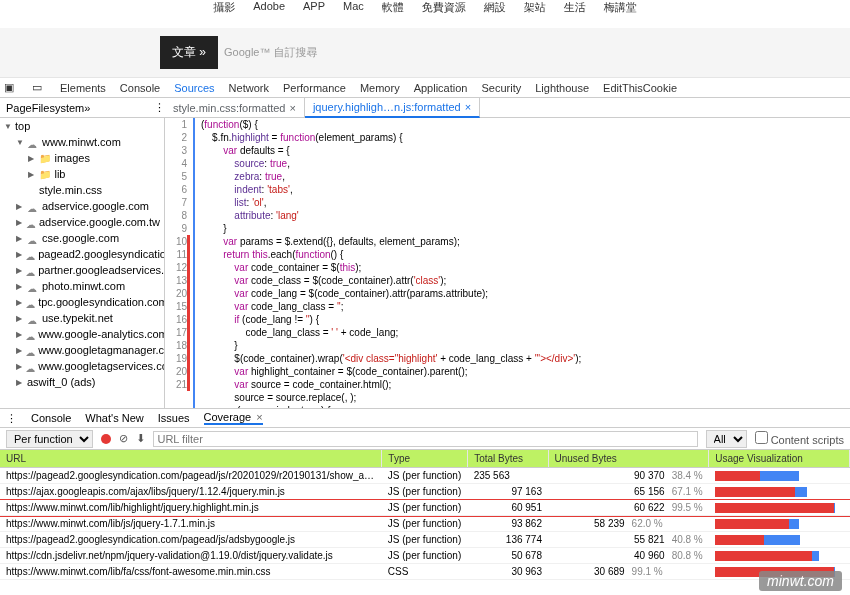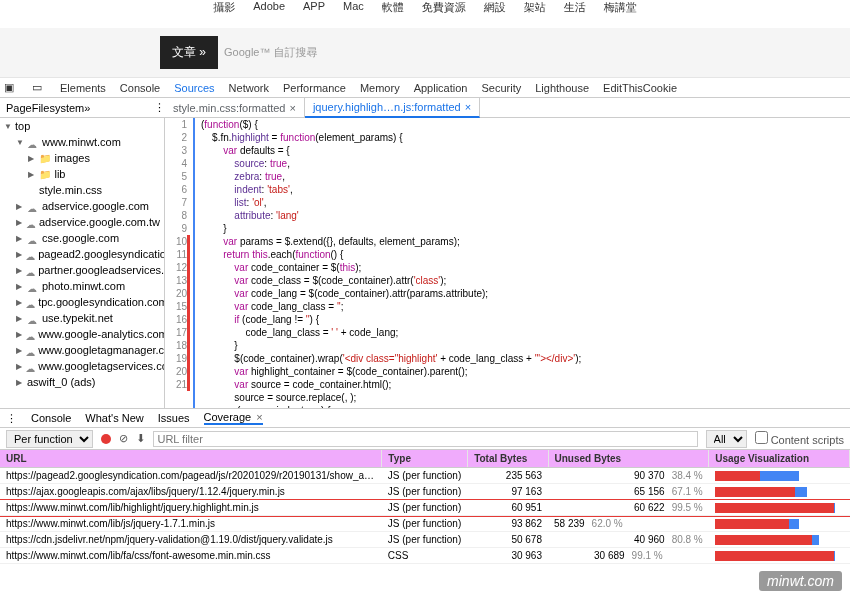--- a/index.html
+++ b/index.html
@@ -33,21 +33,21 @@
 .code-lines{padding-left:6px;line-height:13px;white-space:pre}
 .kw{color:#aa0d91}.str{color:#c41a16}.prop{color:#5b2e92}
 .status-line{padding:3px 8px;color:#666;border-top:1px solid #e5e5e5}
 .bottom-tabs{height:20px;border-top:1px solid #ccc;border-bottom:1px solid #ccc;display:flex;align-items:center;padding-left:6px;gap:14px;font-size:11px}
 .bottom-tabs .tab.active{border-bottom:2px solid #1a73e8}
 .bottom-tabs .close{margin-left:2px;color:#666}
 .coverage-toolbar{height:22px;display:flex;align-items:center;padding:0 6px;gap:8px;font-size:11px;border-bottom:1px solid #ccc;color:#555}
 .coverage-toolbar select,.coverage-toolbar input{font-size:11px;border:1px solid #ccc;padding:1px 3px}
 .record-dot{width:10px;height:10px;background:#e53935;border-radius:50%}
 .coverage-table{width:100%;border-collapse:collapse;font-size:10px}
-.coverage-table th{text-align:left;padding:3px 6px;border-bottom:1px solid #ccc;border-right:1px solid #e5e5e5;font-weight:bold;color:#333;background:#f0abfc}
+.coverage-table th{text-align:left;padding:3px 6px;border-bottom:1px solid #ccc;border-right:1px solid #e5e5e5;font-weight:normal;color:#333;background:#bef264}
 .coverage-table td{padding:2px 6px;border-bottom:1px solid #f0f0f0;white-space:nowrap;overflow:hidden}
 .coverage-table tr.highlighted{background:#fff;outline:1px solid #e53935}
 .viz-bar{height:10px;display:flex;width:120px}
 .viz-red{background:#e53935}
 .viz-blue{background:#4285f4}
 .pct{color:#888;margin-left:7px}
 .watermark{position:absolute;bottom:4px;right:8px;color:#fff;font-style:italic;font-size:14px;background:#888;padding:2px 8px;border-radius:3px;opacity:0.85}
 </style>
 </head>
 <body>
@@ -275,21 +275,21 @@
         <th style="width: 70px;">Type</th>
         <th style="width: 80px;">Total Bytes</th>
         <th style="width: 160px;">Unused Bytes</th>
         <th style="width: 140px;">Usage Visualization</th>
       </tr>
     </thead>
   <tbody>
       <tr>
         <td style="max-width:380px;text-overflow:ellipsis">https://pagead2.googlesyndication.com/pagead/js/r20201029/r20190131/show_ads_impl_fy2019.js</td>
         <td>JS (per function)</td>
-        <td style="text-align:right">235 563</td>
+        <td style="text-align:left">235 563</td>
         <td style="text-align:right">90 370<span class="pct">38.4 %</span></td>
         <td>
           <div class="viz-bar">
             <div class="viz-red" style="width:38%"></div>
             <div class="viz-blue" style="width:32%"></div>
           </div>
         </td>
       </tr>
       <tr>
         <td style="max-width:380px;text-overflow:ellipsis">https://ajax.googleapis.com/ajax/libs/jquery/1.12.4/jquery.min.js</td>
@@ -312,25 +312,37 @@
           <div class="viz-bar">
             <div class="viz-red" style="width:99%"></div>
             <div class="viz-blue" style="width:1%"></div>
           </div>
         </td>
       </tr>
       <tr>
         <td style="max-width:380px;text-overflow:ellipsis">https://www.minwt.com/lib/js/jquery-1.7.1.min.js</td>
         <td>JS (per function)</td>
         <td style="text-align:right">93 862</td>
-        <td style="text-align:left">58 239<span class="pct">62.0 %</span></td>
+        <td style="text-align:center">58 239<span class="pct">62.0 %</span></td>
         <td>
           <div class="viz-bar">
             <div class="viz-red" style="width:62%"></div>
             <div class="viz-blue" style="width:8%"></div>
+          </div>
+        </td>
+      </tr>
+      <tr>
+        <td style="max-width:380px;text-overflow:ellipsis">https://pagead2.googlesyndication.com/pagead/js/adsbygoogle.js</td>
+        <td>JS (per function)</td>
+        <td style="text-align:right">136 774</td>
+        <td style="text-align:right">55 821<span class="pct">40.8 %</span></td>
+        <td>
+          <div class="viz-bar">
+            <div class="viz-red" style="width:41%"></div>
+            <div class="viz-blue" style="width:30%"></div>
           </div>
         </td>
       </tr>
       <tr>
         <td style="max-width:380px;text-overflow:ellipsis">https://cdn.jsdelivr.net/npm/jquery-validation@1.19.0/dist/jquery.validate.js</td>
         <td>JS (per function)</td>
         <td style="text-align:right">50 678</td>
         <td style="text-align:right">40 960<span class="pct">80.8 %</span></td>
         <td>
           <div class="viz-bar">

